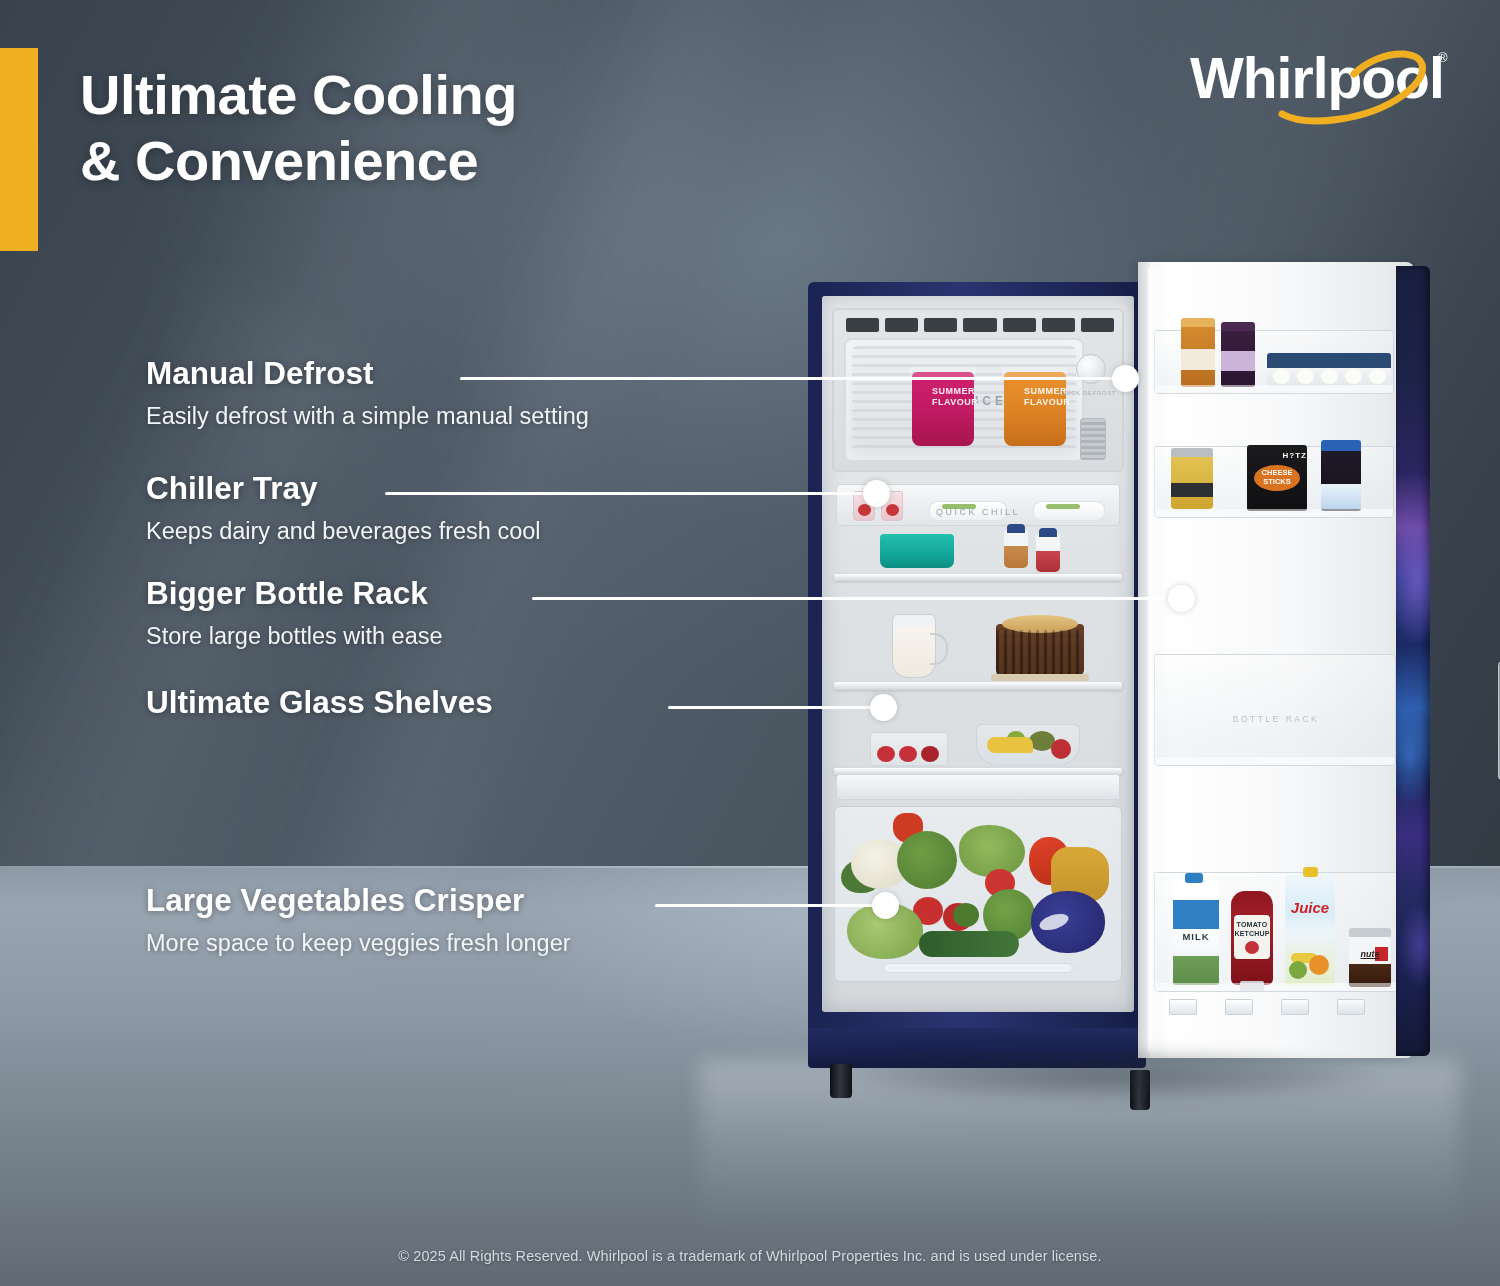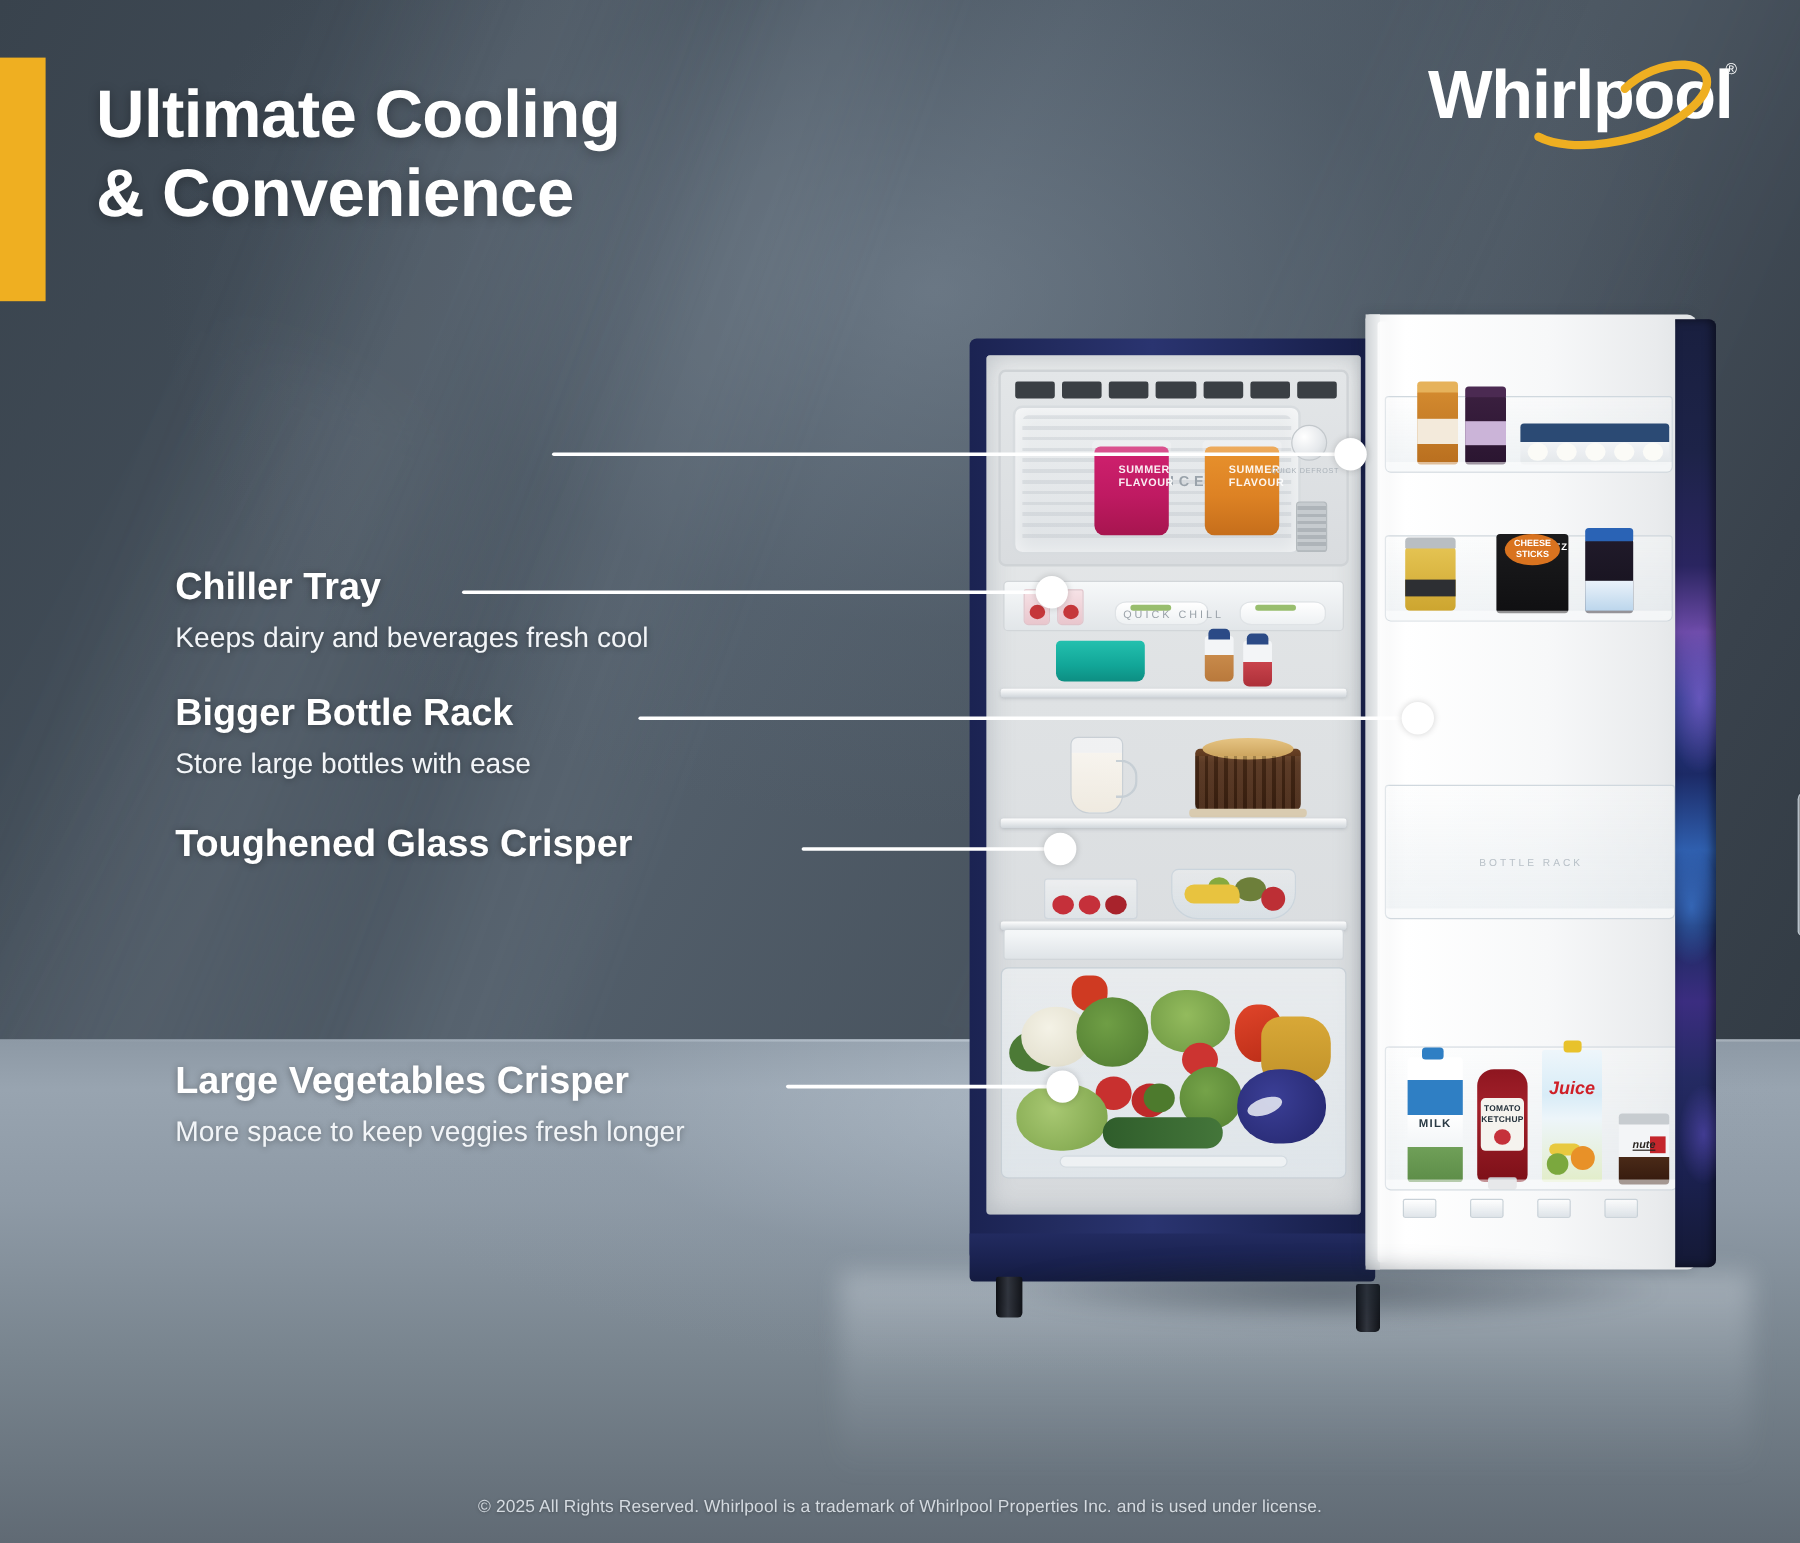--- a/index.html
+++ b/index.html
@@ -301,21 +301,21 @@
   .eggtray .eggs i { width:17px; height:15px; border-radius:50%; background:#fbfbf7; }
 
   .jar.mustard { left:16px; bottom:8px; width:42px; height:54px; background:linear-gradient(180deg,#e5c453,#cda52f); border-radius:4px; }
   .jar.mustard .lid { background:#b9bec2; }
   .jar.mustard .band { background:#2d2f33; top:52%; height:26%; }
   .snack {
     position:absolute; left:92px; bottom:6px; width:60px; height:66px; border-radius:3px;
     background:linear-gradient(180deg,#1b1b1d 0%, #101012 100%);
   }
   .snack .brand { position:absolute; left:0; right:0; top:6px; text-align:right; color:#fff; font-size:8px; font-weight:bold; letter-spacing:1px; }
-  .snack .oval { position:absolute; left:7px; top:0; width:46px; height:26px; border-radius:50%;
+  .snack .oval { position:absolute; left:7px; top:20px; width:46px; height:26px; border-radius:50%;
                  background:#d9731f; }
   .snack .oval span { position:absolute; left:0; right:0; top:3px; text-align:center; color:#fff; font-size:7.5px; font-weight:bold; line-height:9px; }
   .jar.blue { left:166px; bottom:6px; width:40px; height:62px; background:linear-gradient(180deg,#201a2a,#15111c); }
   .jar.blue .lid { background:#2a63b5; height:11px; top:-9px; }
   .jar.blue .band { background:linear-gradient(180deg,#eaf2fa,#bcd6ec); top:56%; height:40%; }
 
   
   .brack-clip { position:absolute; top:344px; width:28px; height:16px; border-radius:2px;
                 background:linear-gradient(180deg,rgba(255,255,255,0.7),rgba(215,222,228,0.8));
                 border:1px solid rgba(195,205,212,0.85); }
@@ -567,39 +567,43 @@
         </div>
         <div class="bin-lip"></div>
       </div>
     </div>
 
     <div class="door-rim"></div>
     <div class="door-hl"></div>
     <div class="door-outer-edge"></div>
   </div>
 
+  <div class="callout" style="left:146px; top:358px;">
+    <div class="c-title">Manual Defrost</div>
+    <div class="c-sub">Easily defrost with a simple manual setting</div>
+  </div>
   <div class="lead" style="left:460px; top:377px; width:660px;"></div>
   <div class="lead-dot" style="left:1112px; top:365px;"></div>
 
   <div class="callout" style="left:146px; top:473px;">
     <div class="c-title">Chiller Tray</div>
     <div class="c-sub">Keeps dairy and beverages fresh cool</div>
   </div>
   <div class="lead" style="left:385px; top:492px; width:490px;"></div>
   <div class="lead-dot" style="left:863px; top:480px;"></div>
 
   <div class="callout" style="left:146px; top:578px;">
     <div class="c-title">Bigger Bottle Rack</div>
     <div class="c-sub">Store large bottles with ease</div>
   </div>
   <div class="lead" style="left:532px; top:597px; width:645px;"></div>
   <div class="lead-dot" style="left:1168px; top:585px;"></div>
 
   <div class="callout" style="left:146px; top:687px;">
-    <div class="c-title">Toughened Glass Crisper</div>
+    <div class="c-title">Ultimate Glass Shelves</div>
   </div>
   <div class="lead" style="left:668px; top:706px; width:215px;"></div>
   <div class="lead-dot" style="left:870px; top:694px;"></div>
 
   <div class="callout" style="left:146px; top:885px;">
     <div class="c-title">Large Vegetables Crisper</div>
     <div class="c-sub">More space to keep veggies fresh longer</div>
   </div>
   <div class="lead" style="left:655px; top:904px; width:240px;"></div>
   <div class="lead-dot" style="left:872px; top:892px;"></div>

